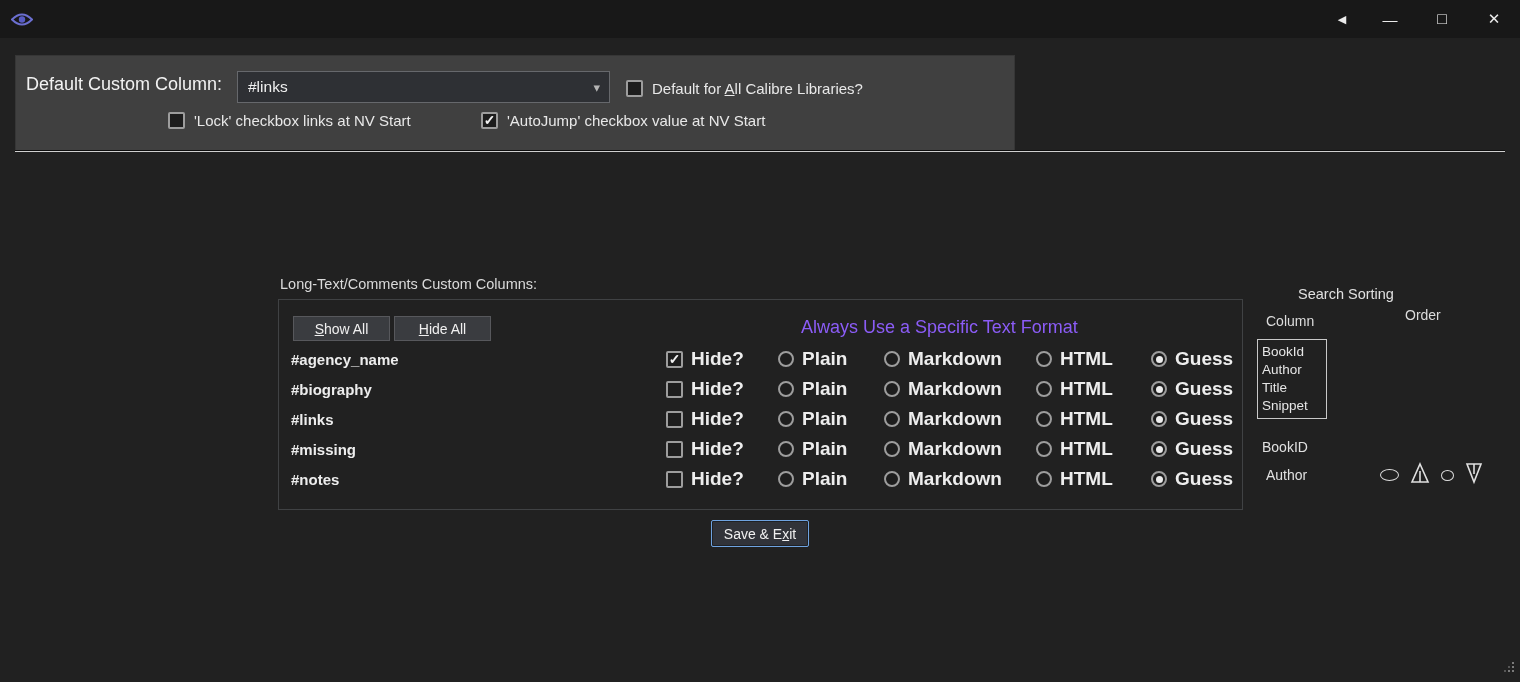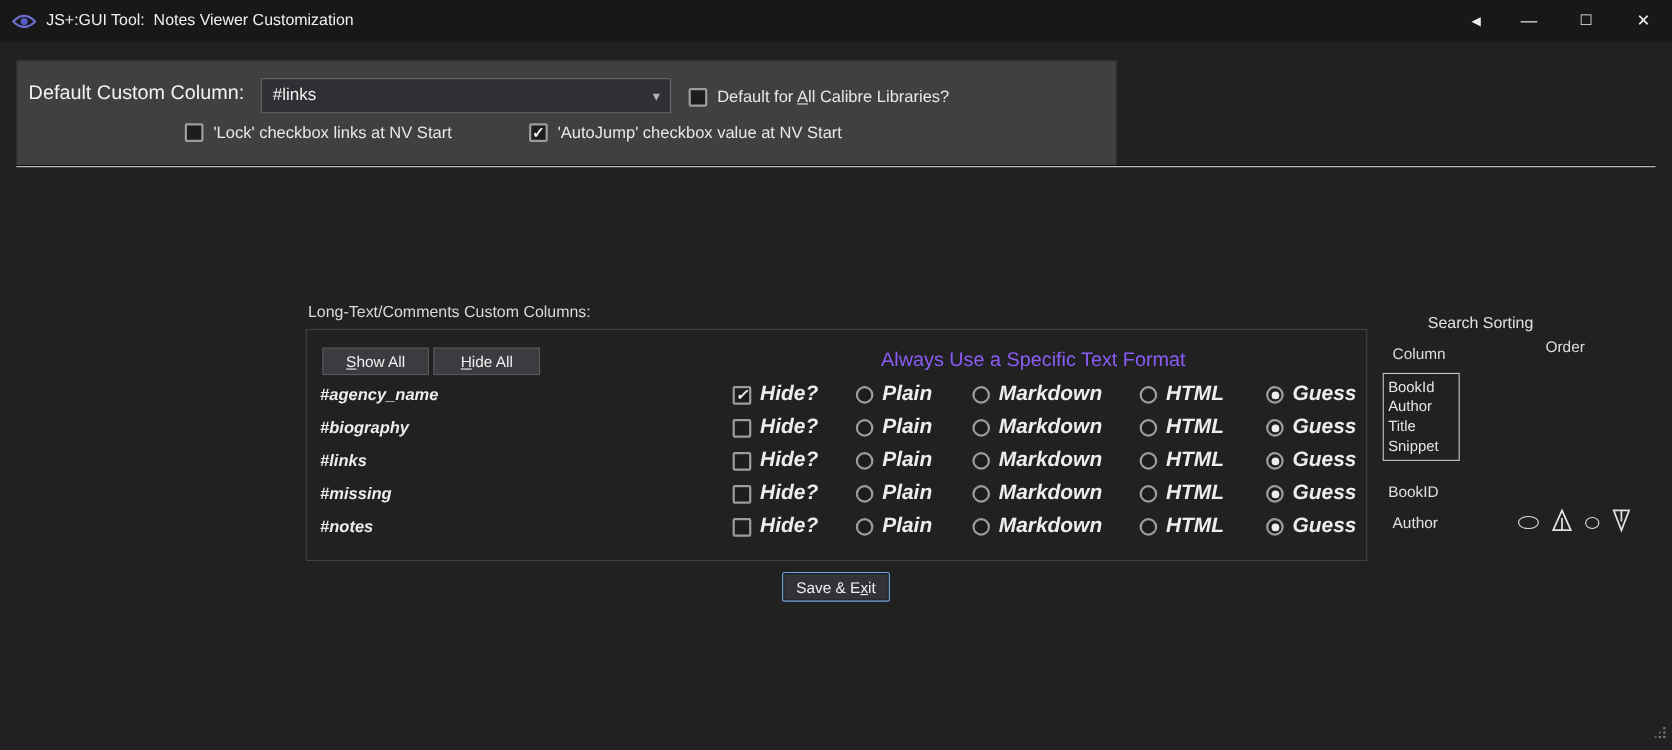--- a/index.html
+++ b/index.html
@@ -31,21 +31,21 @@
   
   .divider{position:absolute;left:15px;top:150px;width:1490px;height:0;border-top:1px solid #0d0d0d;border-bottom:1px solid #cfcfcf;}
   
   .section-label{position:absolute;left:280px;top:276px;font-size:14.5px;color:#dadada;}
   .groupbox{position:absolute;left:278px;top:299px;width:965px;height:211px;border:1px solid #404244;box-sizing:border-box;}
   .gb-btn{position:absolute;top:16px;height:25px;min-width:97px;box-sizing:border-box;background:#3a3c40;border:1px solid #57585c;color:#f0f0f0;font-size:14px;font-family:"Liberation Sans",sans-serif;display:inline-flex;align-items:center;justify-content:center;padding:0 12px;cursor:default;}
   .gb-btn.show{left:14px;}
   .gb-btn.hide{left:115px;}
   .format-header{position:absolute;left:522px;top:17px;font-size:18px;color:#8b5cf6;}
   .rows-host{position:absolute;left:12px;top:44px;right:12px;}
-  .cc-row{display:grid;grid-template-columns:375px 112px 106px 152px 115px auto;align-items:center;height:30px;font-style:italic;}
+  .cc-row{display:grid;grid-template-columns:375px 112px 106px 152px 115px auto;align-items:center;height:30px;}
   .cc-name{font-weight:bold;font-size:15px;color:#ededed;}
   .cell{display:flex;align-items:center;gap:8px;cursor:default;}
   .cell-lbl{font-weight:bold;font-size:19px;color:#ededed;}
   .radio{width:16px;height:16px;border:2px solid #9d9d9d;border-radius:50%;background:#1d1d1d;box-sizing:border-box;position:relative;flex:none;}
   .radio[data-checked="true"]::after{content:"";position:absolute;left:50%;top:50%;width:7px;height:7px;margin:-3.5px 0 0 -3.5px;border-radius:50%;background:#ececec;}
   .save-btn{position:absolute;left:711px;top:520px;width:98px;height:27px;box-sizing:border-box;background:#313339;border:1px solid #6fa3e0;box-shadow:inset 0 0 0 1px #1e2024;color:#f0f0f0;font-size:14px;font-family:"Liberation Sans",sans-serif;display:flex;align-items:center;justify-content:center;border-radius:2px;cursor:default;}
   
   .ss-title{position:absolute;left:1298px;top:286px;font-size:14.5px;color:#e0e0e0;}
   .ss-col{position:absolute;left:1266px;top:313px;font-size:14px;color:#dcdcdc;}
   .ss-order{position:absolute;left:1405px;top:307px;font-size:14px;color:#dcdcdc;}
@@ -64,21 +64,20 @@
 </head>
 <body>
 
 <div class="titlebar">
   <span class="app-icon">
     <svg width="22" height="15" viewBox="0 0 22 15">
       <path d="M1 7.5 Q11 -2.5 21 7.5 Q11 17.5 1 7.5 Z" fill="none" stroke="#6b6fd0" stroke-width="2"></path>
       <circle cx="11" cy="7.5" r="3.2" fill="#585cc4"></circle>
     </svg>
   </span>
-  <span class="title-text">JS+:GUI Tool:  Notes Viewer Customization</span>
   <div class="win-controls">
     <span class="win-btn back">◀</span>
     <span class="win-btn min">—</span>
     <span class="win-btn max">□</span>
     <span class="win-btn close">✕</span>
   </div>
 </div>
 
 <div class="top-panel">
   <span class="dcc-label">Default Custom Column:</span>

